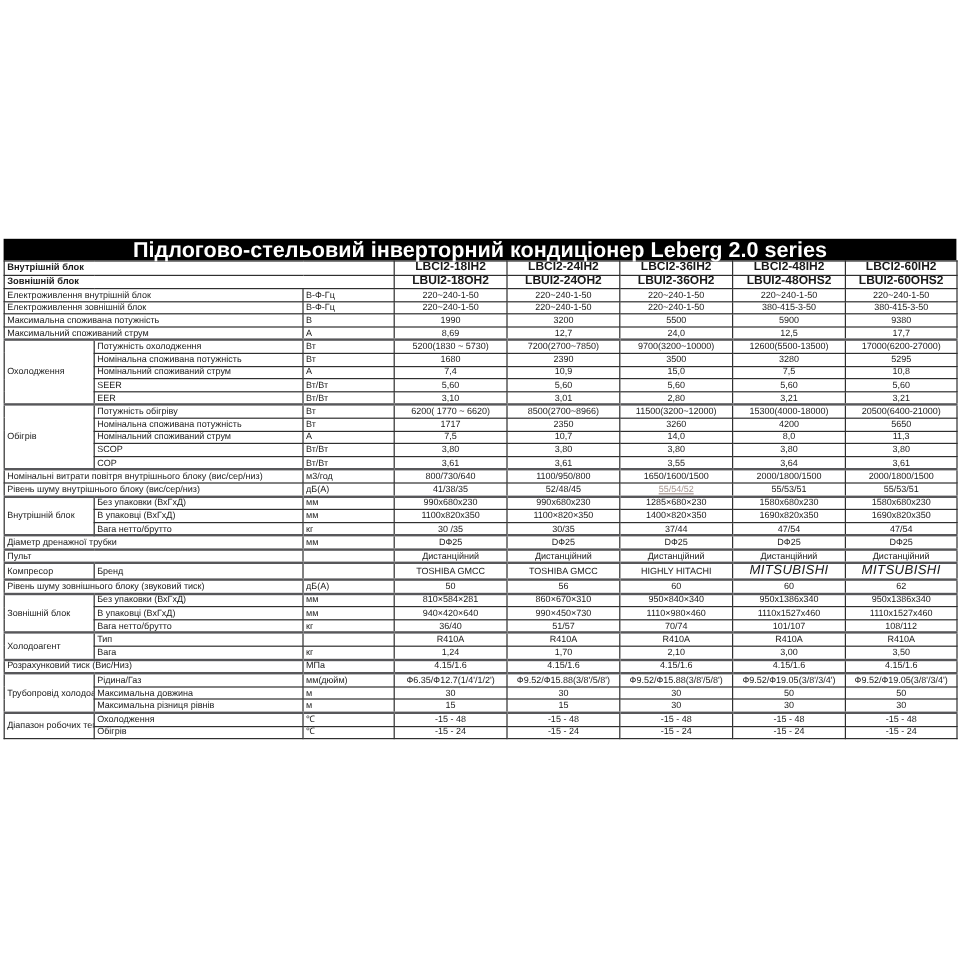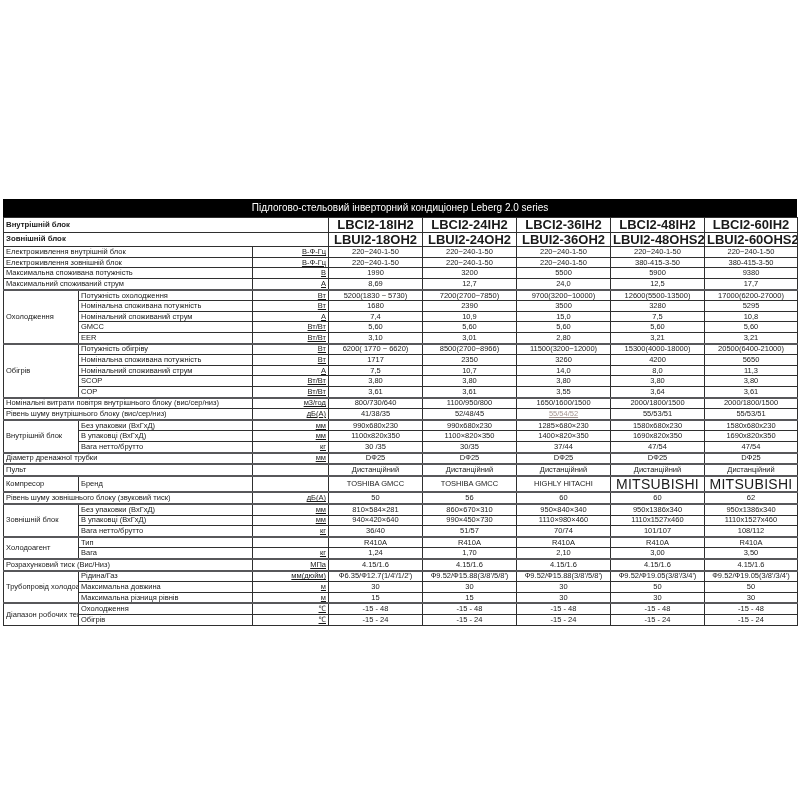--- a/index.html
+++ b/index.html
@@ -1,29 +1,29 @@
 <!DOCTYPE html>
 <html><head>
 <meta charset="utf-8">
 <style>
   html,body{margin:0;padding:0;background:#fff;}
   body{width:800px;height:800px;position:relative;font-family:"Liberation Sans",sans-serif;-webkit-font-smoothing:antialiased;}
   .sheet{position:absolute;left:3px;top:199px;width:794px;}
-  .banner{height:18px;line-height:18px;text-align:center;font-weight:normal;font-size:10px;}
+  .banner{height:18px;line-height:18px;text-align:center;font-weight:bold;font-size:18px;}
   table.spec{width:794px;border-collapse:collapse;table-layout:fixed;font-size:7.5px;color:#1a1a1a;}
   table.spec td{border:1px solid #2f2f2f;height:9.6px;padding:0 2px;overflow:hidden;white-space:nowrap;line-height:1.05;vertical-align:middle;}
   td.cat{text-align:left;padding-left:3px;white-space:normal;line-height:1.15;}
   td.lbl{text-align:left;padding-left:3px;}
-  td.unit{text-align:right;padding-left:3px;text-decoration:underline;}
+  td.unit{text-align:left;padding-left:3px;}
   td.val{text-align:center;}
-  tr.model td{font-weight:bold;font-size:13px;}
+  tr.model td{font-weight:bold;font-size:10px;}
   tr.model td.lbl{font-size:7.8px;}
   tr.thick td{border-top:2px solid #57575a;}
   .hl{color:#a59691;text-decoration:underline;}
-  .brand{font-size:14px;letter-spacing:0.3px;font-weight:500;}
+  .brand{font-size:11px;letter-spacing:0.3px;font-weight:500;font-style:italic;}
 </style>
 </head>
 <body>
 
 <div class="sheet">
   <div class="banner" style="background: rgb(0, 0, 0); color: rgb(255, 255, 255);">
     <span>Підлогово-стельовий інверторний кондиціонер Leberg 2.0 series</span>
   </div>
   <table class="spec">
     <colgroup>
@@ -111,21 +111,21 @@
         <tr>
           <td class="lbl">Номінальний споживаний струм</td>
           <td class="unit">А</td>
           <td class="val">7,4</td>
           <td class="val">10,9</td>
           <td class="val">15,0</td>
           <td class="val">7,5</td>
           <td class="val">10,8</td>
         </tr>
         <tr>
-          <td class="lbl">GMCC</td>
+          <td class="lbl">SEER</td>
           <td class="unit">Вт/Вт</td>
           <td class="val">5,60</td>
           <td class="val">5,60</td>
           <td class="val">5,60</td>
           <td class="val">5,60</td>
           <td class="val">5,60</td>
         </tr>
         <tr>
           <td class="lbl">EER</td>
           <td class="unit">Вт/Вт</td>

